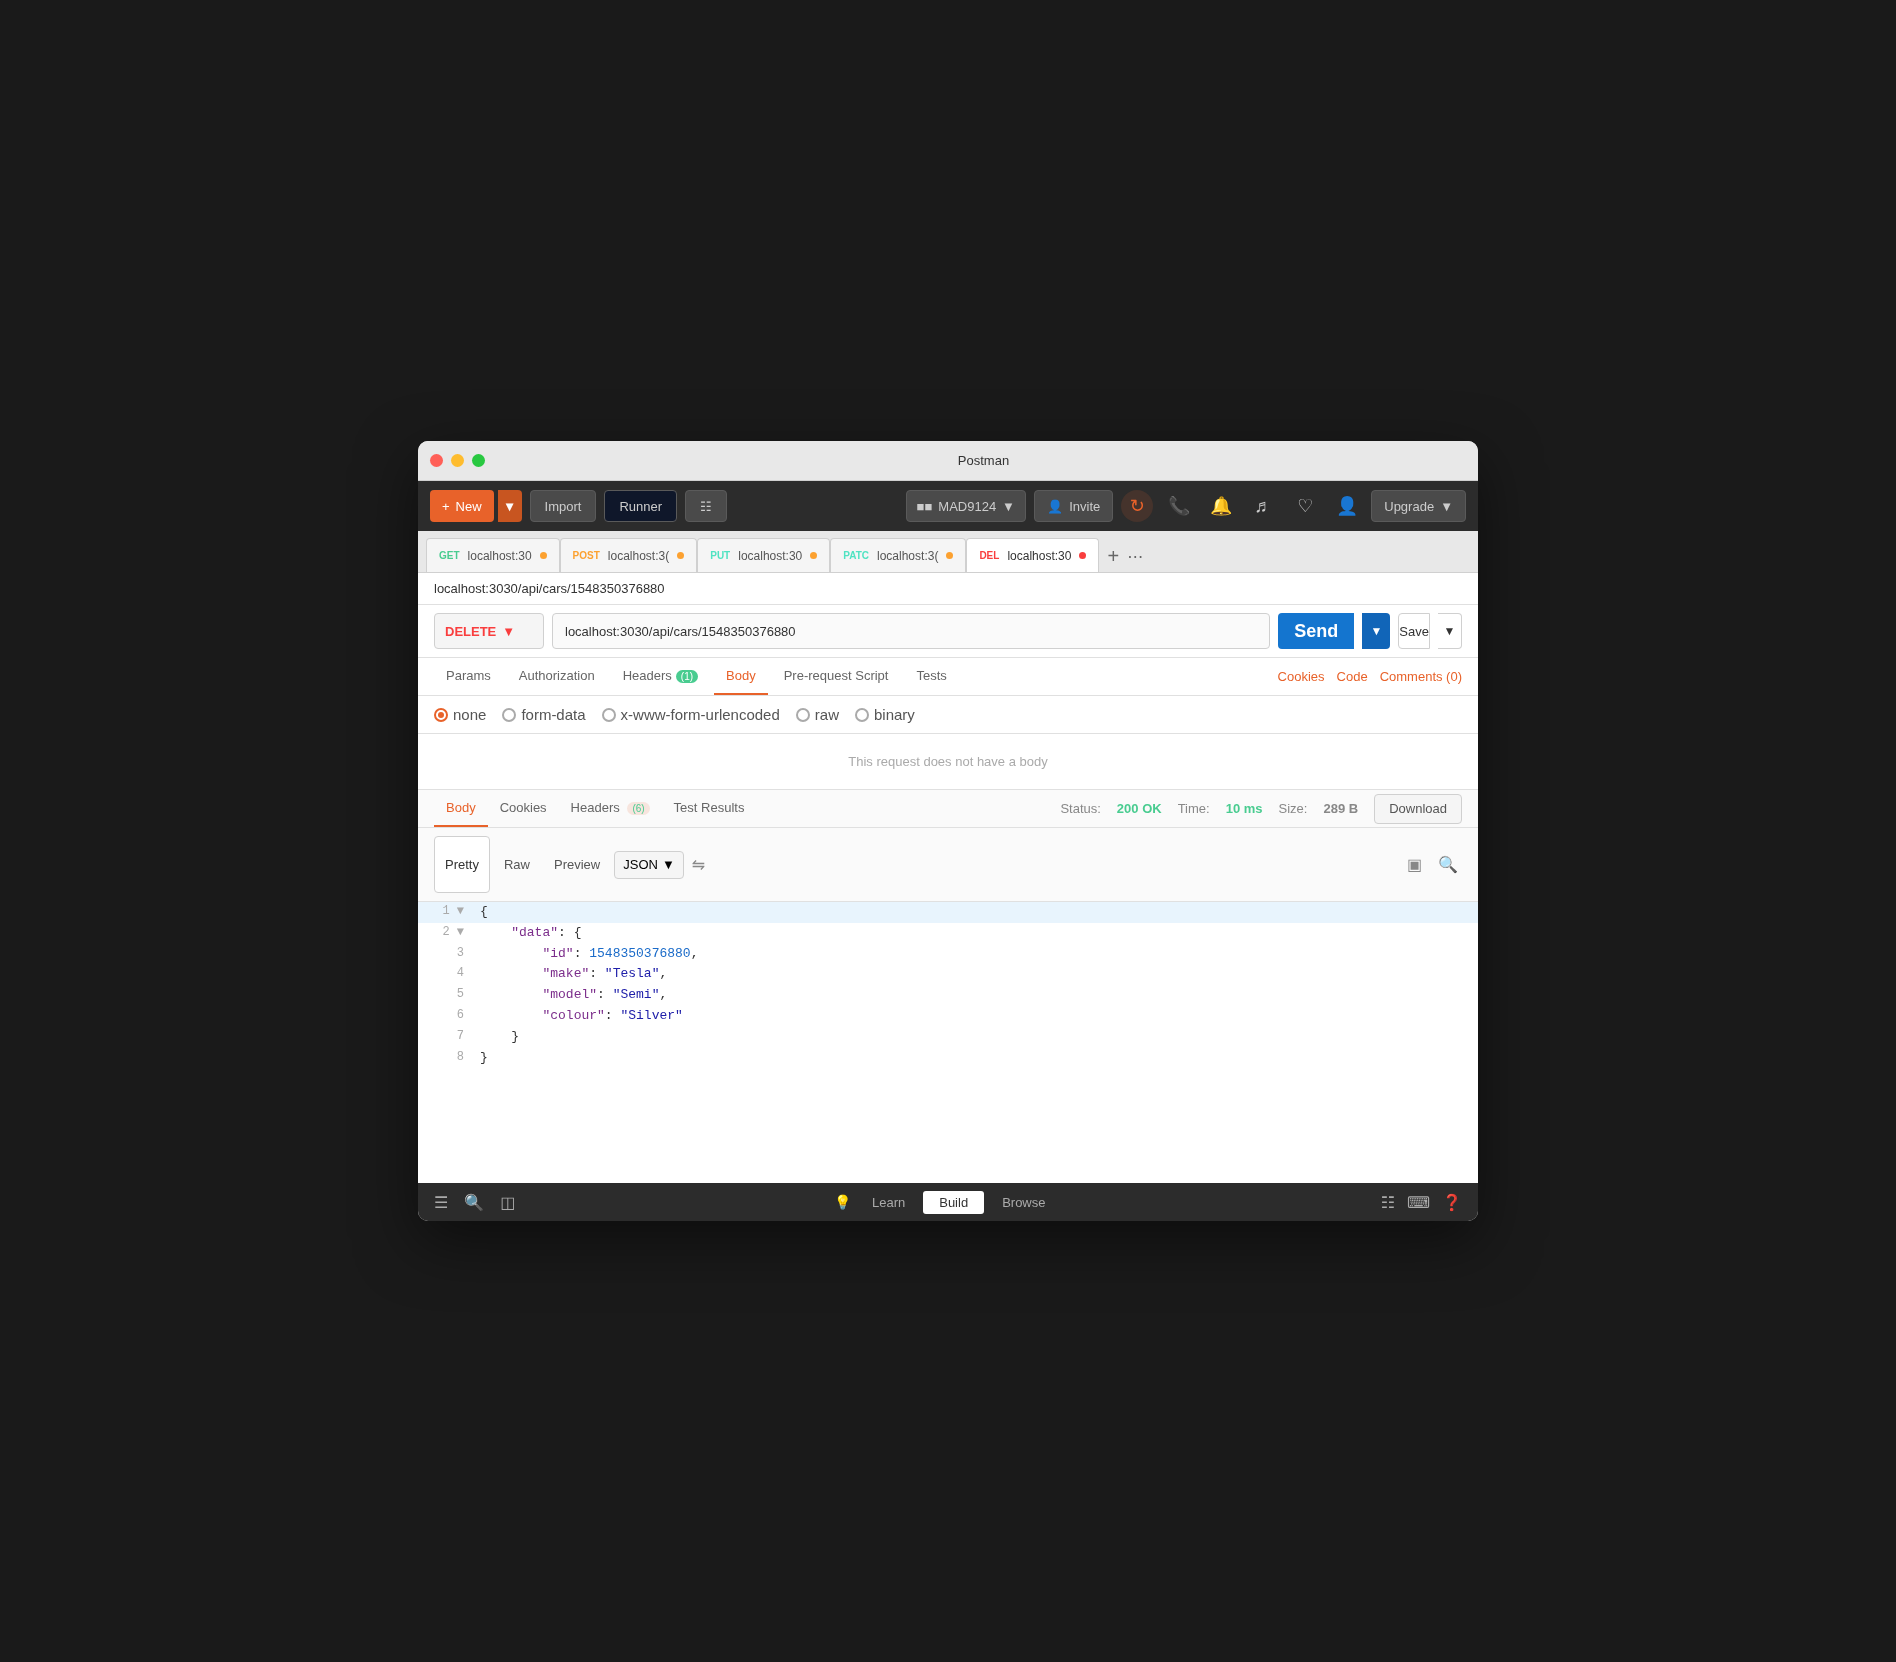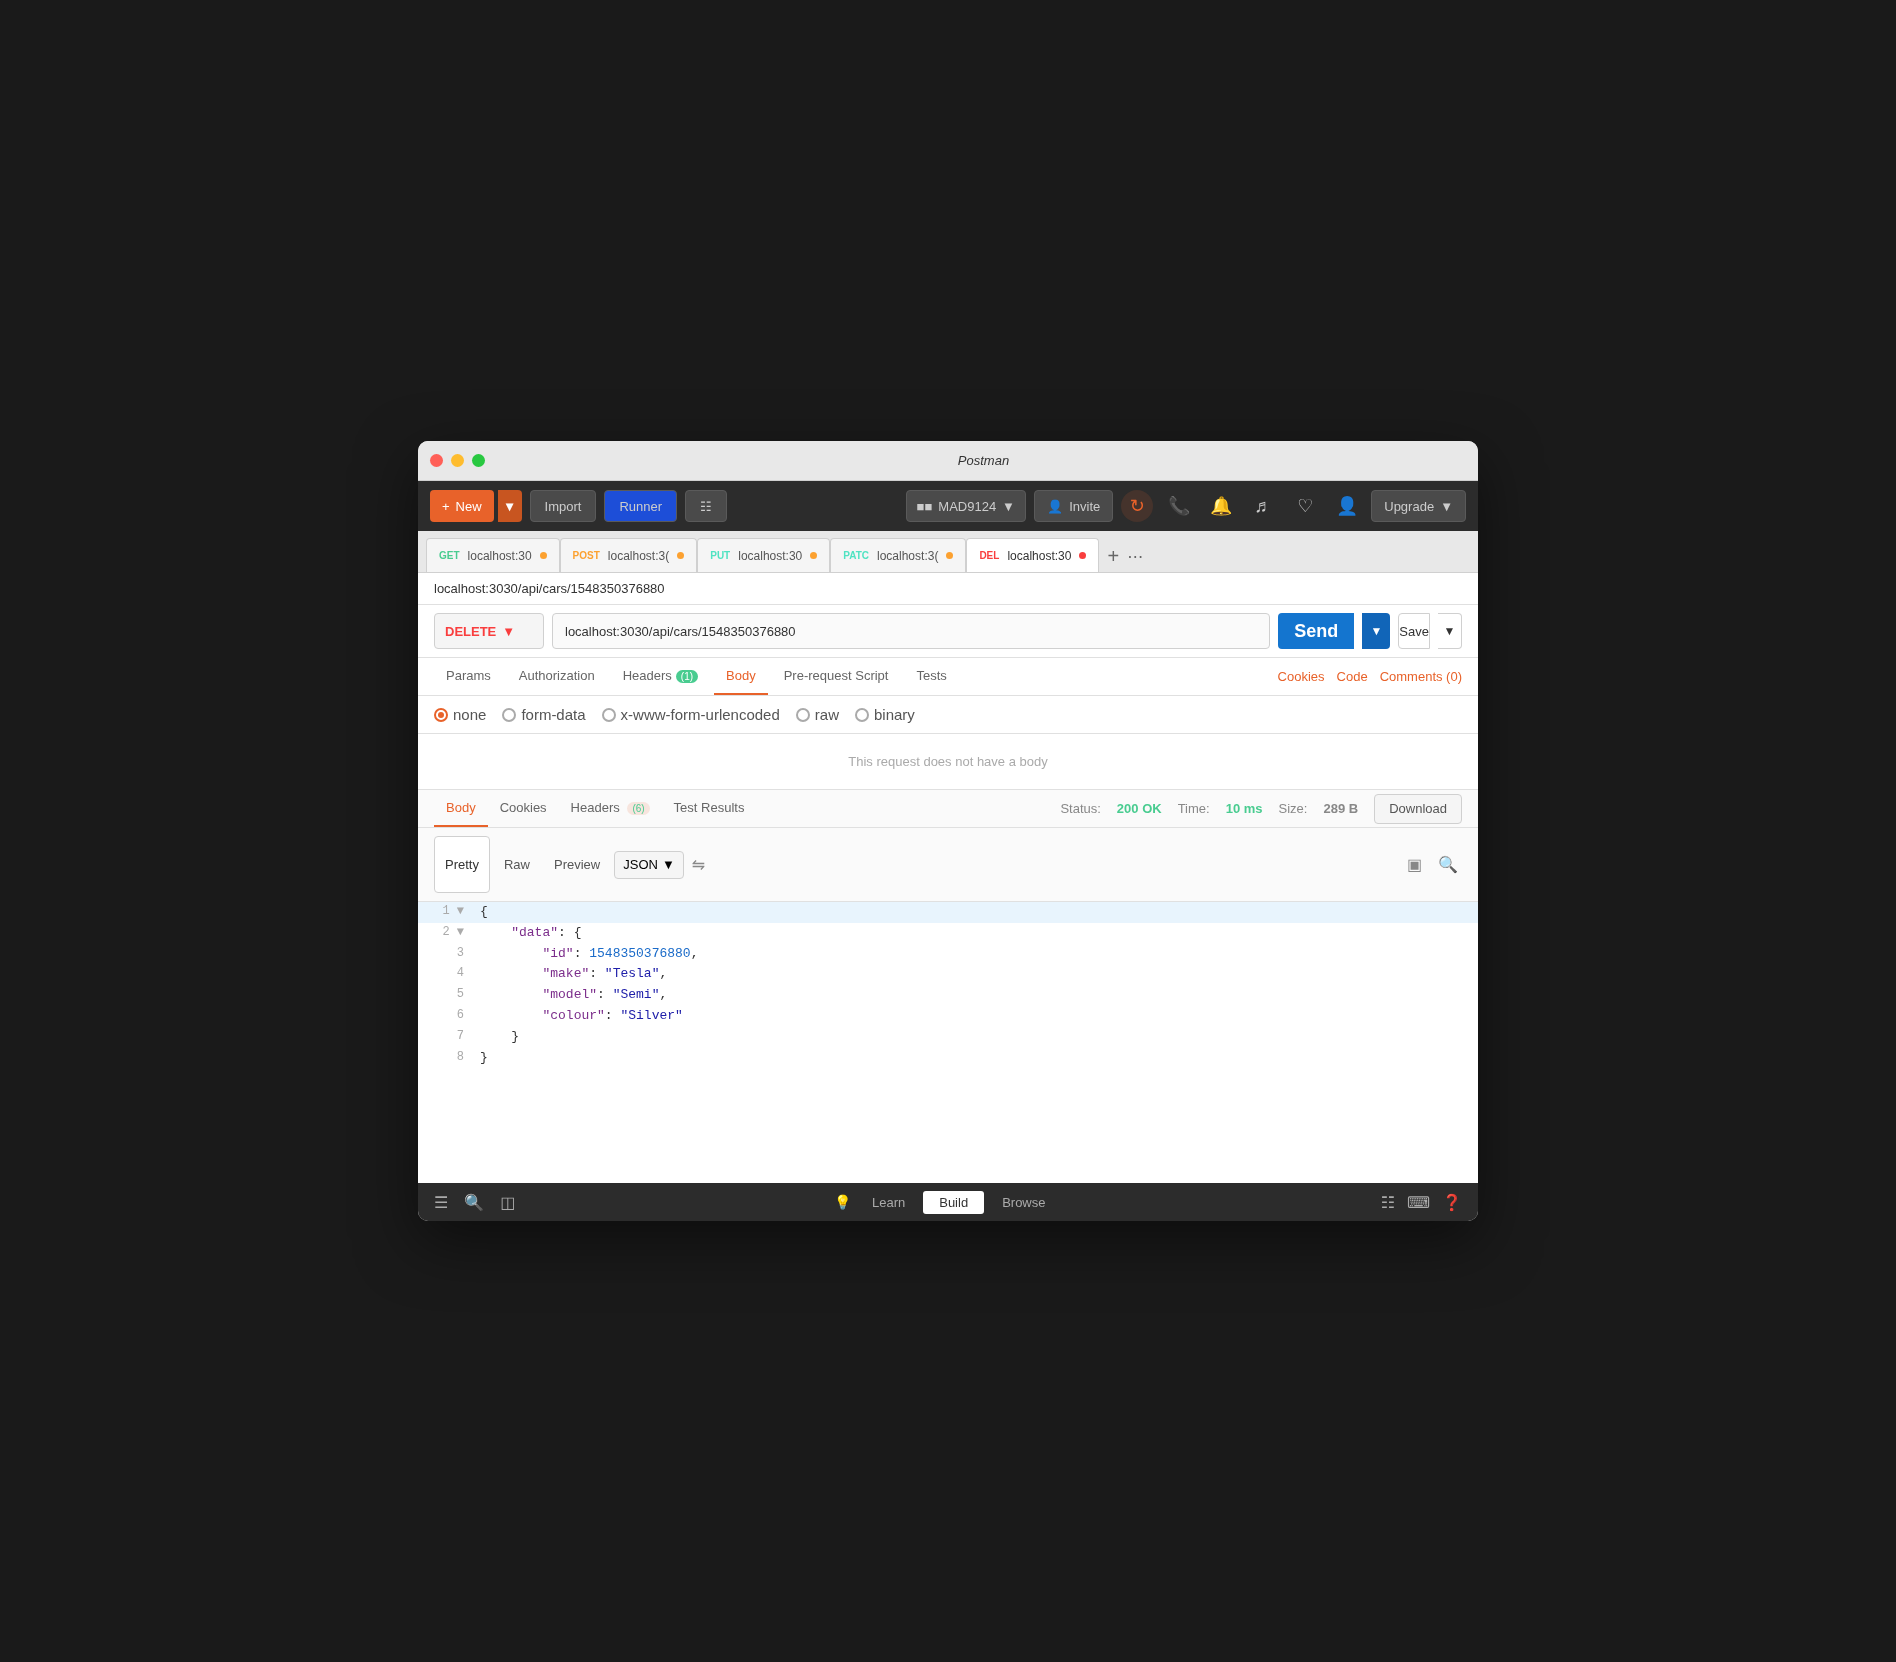--- a/index.html
+++ b/index.html
@@ -45,21 +45,20 @@
     }
     .wc-close { background: #ff5f57; }
     .wc-min { background: #febc2e; }
     .wc-max { background: #28c840; }
     .titlebar-title {
       flex: 1;
       text-align: center;
       font-size: 13px;
       font-weight: 500;
       color: #333;
-      font-style: italic;
     }
     
     .toolbar {
       background: #2c2c2c;
       height: 50px;
       display: flex;
       align-items: center;
       padding: 0 12px;
       gap: 8px;
       flex-shrink: 0;
@@ -94,21 +93,21 @@
     .btn-toolbar {
       background: #4a4a4a;
       color: #ccc;
       border: 1px solid #5a5a5a;
       height: 32px;
       padding: 0 14px;
       border-radius: 4px;
       font-size: 13px;
       cursor: pointer;
     }
-    .btn-runner { background: #1d4ed8; }
+    .btn-runner { background: #0f172a; }
     .toolbar-workspace {
       margin-left: auto;
       display: flex;
       align-items: center;
       gap: 8px;
     }
     .workspace-label {
       background: #4a4a4a;
       color: #ccc;
       border: 1px solid #5a5a5a;

